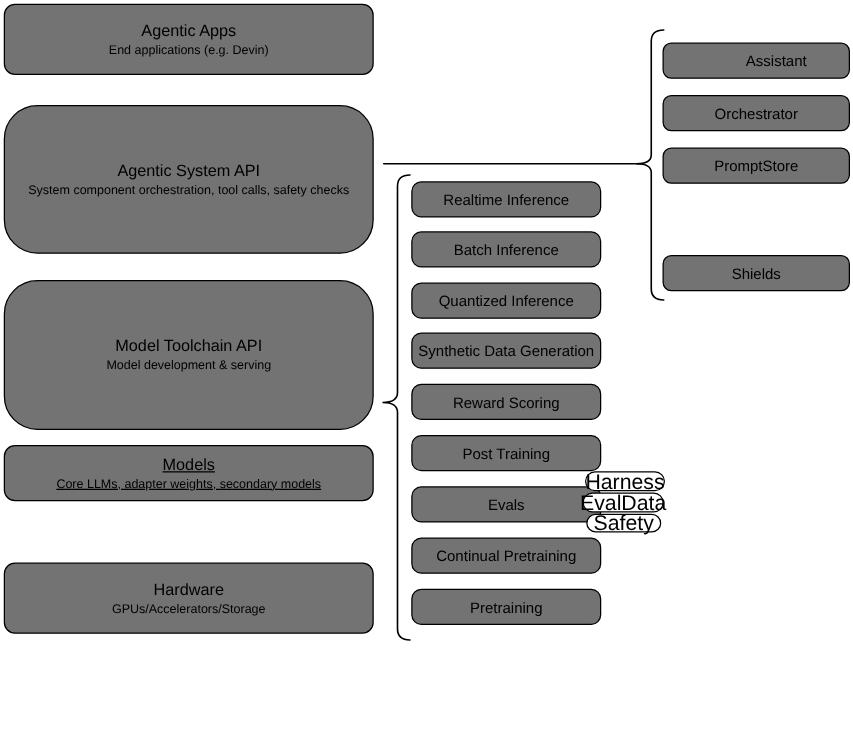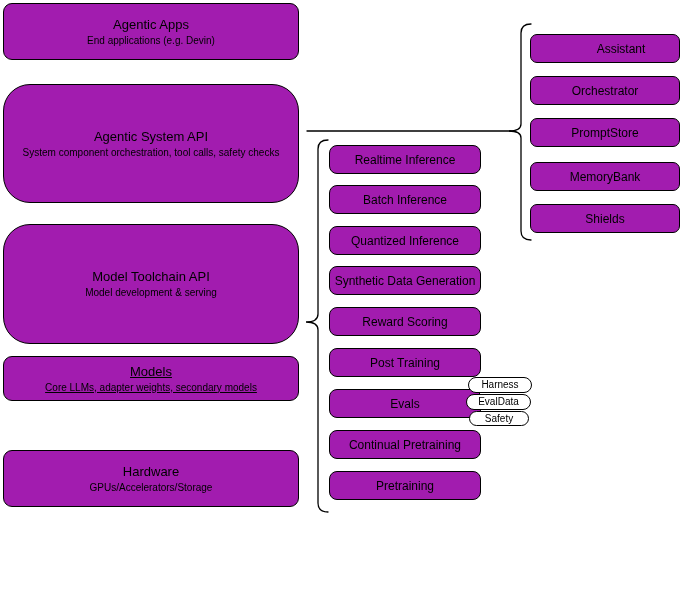--- a/index.html
+++ b/index.html
@@ -15,21 +15,21 @@
   .connector-layer {
     position: absolute;
     left: 0; top: 0;
     width: 682px; height: 591px;
     pointer-events: none;
   }
   .node {
     position: absolute;
     box-sizing: border-box;
     border: 1.2px solid #000000;
-    background: #a21caf;
+    background: #737373;
     display: flex;
     flex-direction: column;
     align-items: center;
     justify-content: center;
     text-align: center;
   }
   .node .title { font-size: 13px; line-height: 15px; white-space: nowrap; }
   .node .subtitle { font-size: 10px; line-height: 12px; margin-top: 3px; white-space: nowrap; }
 
   
@@ -61,21 +61,21 @@
   
   .pill {
     position: absolute;
     box-sizing: border-box;
     border: 1.2px solid #000000;
     background: #ffffff;
     border-radius: 9px;
     display: flex;
     align-items: center;
     justify-content: center;
-    font-size: 10px;
+    font-size: 17px;
     line-height: 1;
     white-space: nowrap;
     z-index: 3;
   }
   .p0 { left: 468px; top: 377px; width: 64px; height: 16px; }
   .p1 { left: 466px; top: 394px; width: 65px; height: 16px; }
   .p2 { left: 469px; top: 411px; width: 60px; height: 15px; }
 </style>
 </head>
 <body>
@@ -124,16 +124,15 @@
   <div class="node mid-box m7">Continual Pretraining</div>
   <div class="node mid-box m8">Pretraining</div>
 
   <div class="pill p0">Harness</div>
   <div class="pill p1">EvalData</div>
   <div class="pill p2">Safety</div>
 
   <div class="node right-box r0">Assistant</div>
   <div class="node right-box r1">Orchestrator</div>
   <div class="node right-box r2">PromptStore</div>
-  <div class="node right-box r3">MemoryBank</div>
   <div class="node right-box r4">Shields</div>
 
 </div>
 
 </body></html>

